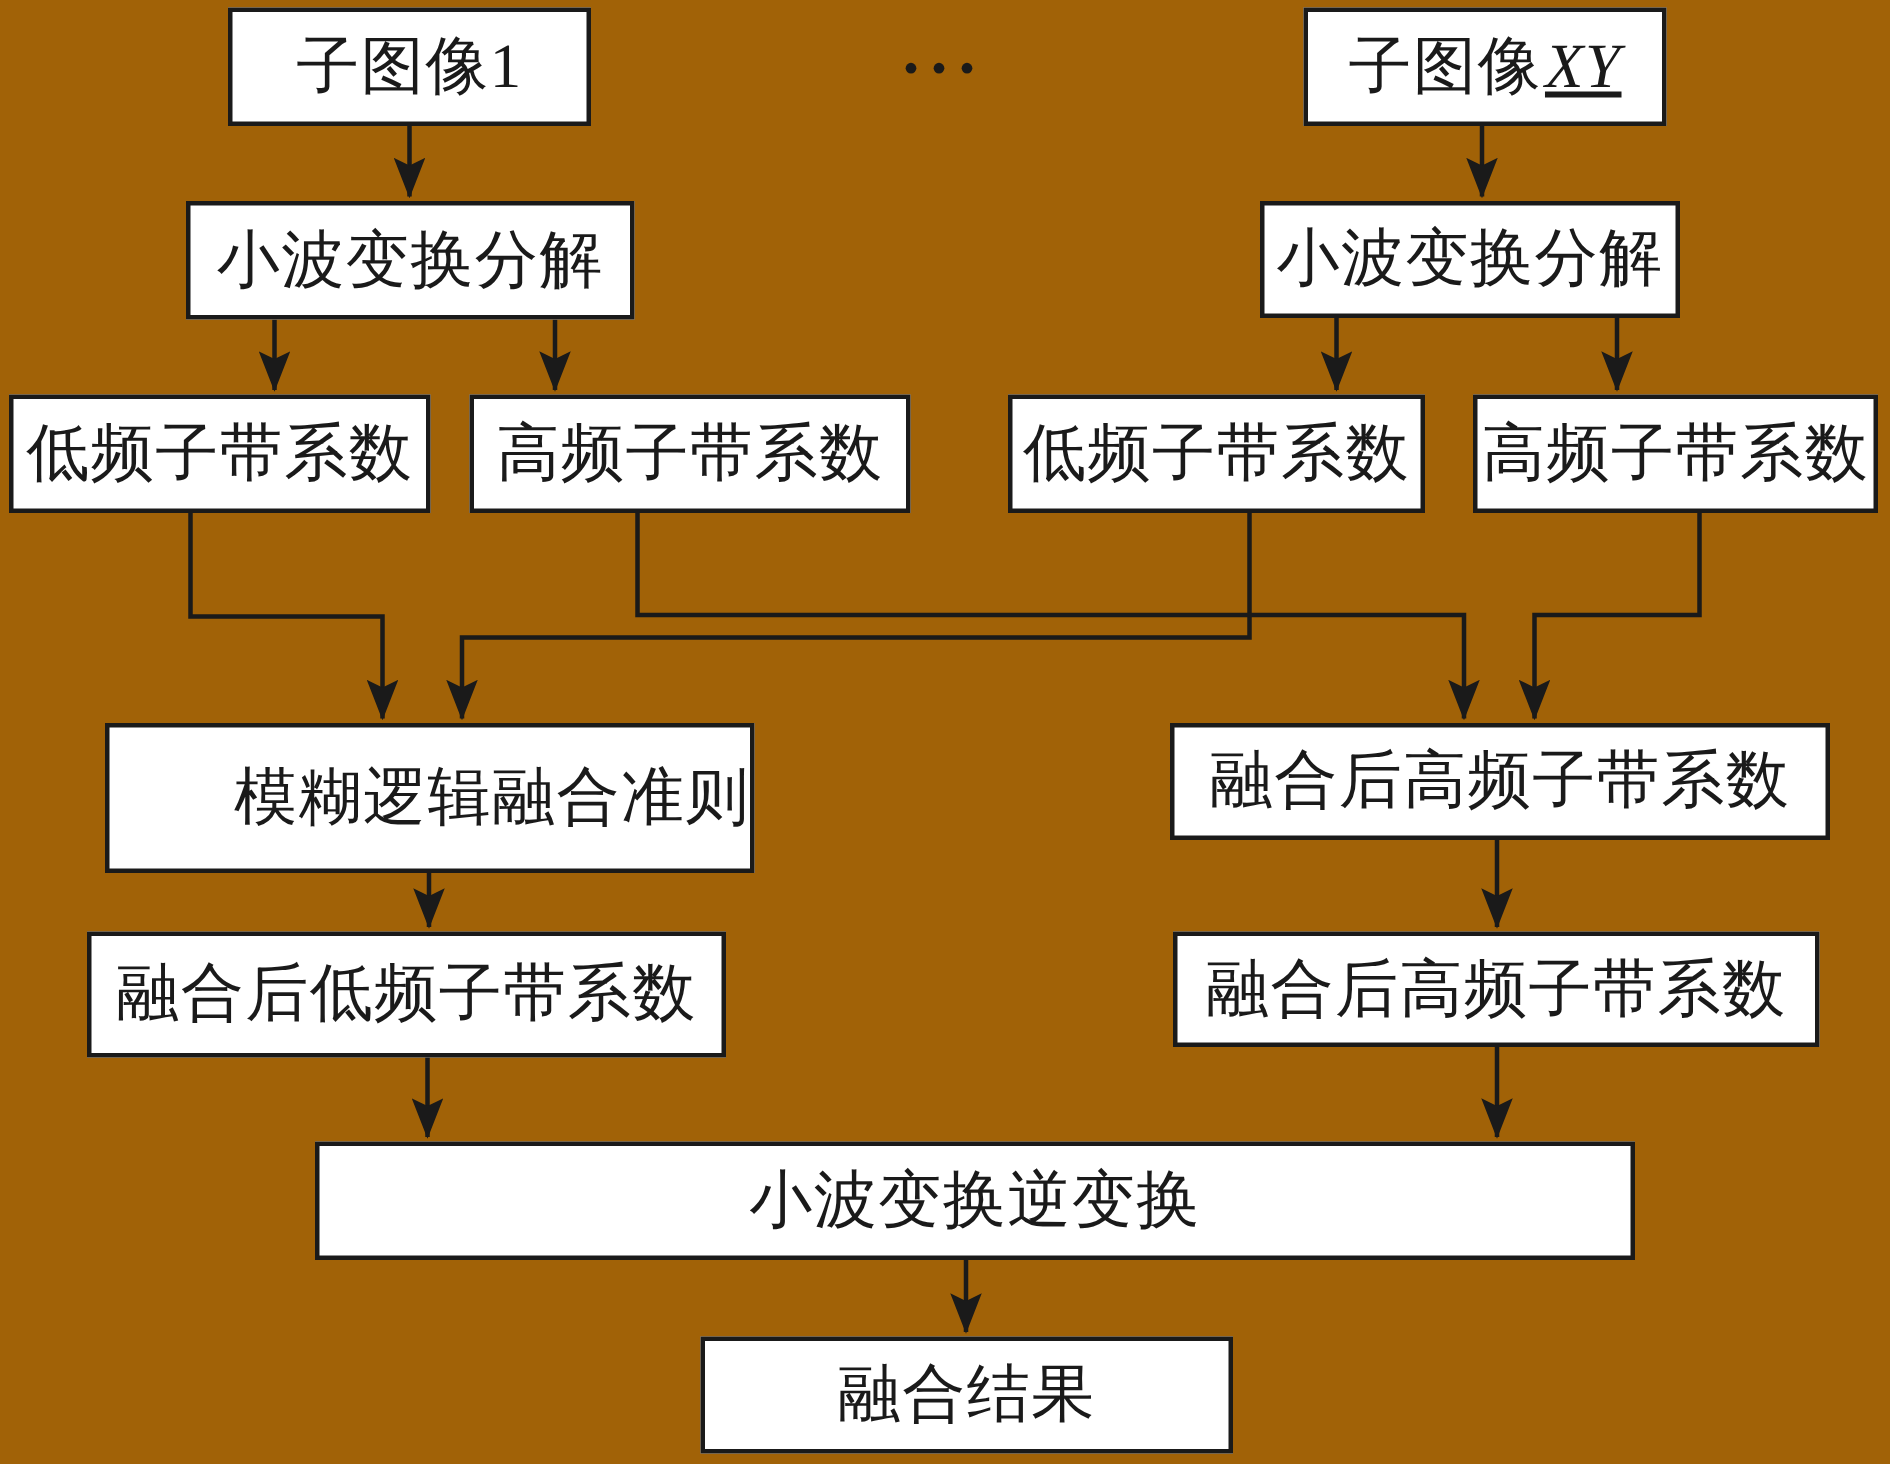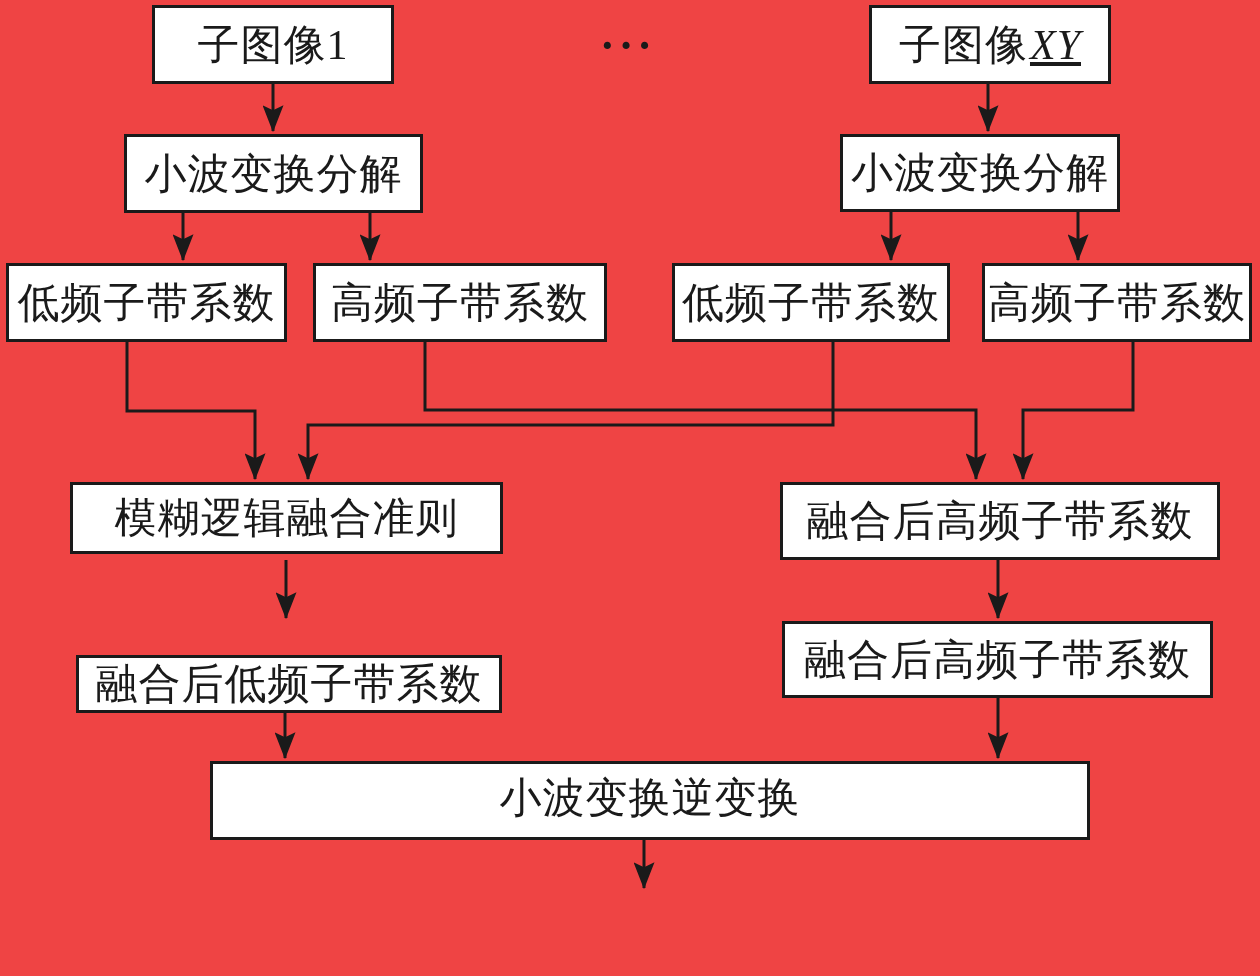--- a/index.html
+++ b/index.html
@@ -1,19 +1,19 @@
 <!DOCTYPE html>
 <html><head>
 <meta charset="utf-8">
 <style>
   html,body{margin:0;padding:0;background:#ffffff;}
   .stage{
     position:relative;
     width:1260px;height:976px;
-    background:#ef4444;
+    background:#a16207;
     font-family:"Liberation Serif","DejaVu Serif",serif;
     color:#1a1a1a;
     overflow:hidden;
   }
   .node{
     position:absolute;
     box-sizing:border-box;
     border:3px solid #1a1a1a;
     background:#ffffff;
     display:flex;
@@ -93,34 +93,37 @@
   </div>
 
   <div class="node" style="left:672px;top:263px;width:278px;height:79px;">
     <span>低频子带系数</span>
   </div>
 
   <div class="node" style="left:982px;top:263px;width:270px;height:79px;">
     <span>高频子带系数</span>
   </div>
 
-  <div class="node" style="left:70px;top:482px;width:433px;height:72px;">
+  <div class="node" style="left:70px;top:482px;width:433px;height:100px;justify-content:flex-end;">
     <span>模糊逻辑融合准则</span>
   </div>
 
   <div class="node" style="left:780px;top:482px;width:440px;height:78px;">
     <span>融合后高频子带系数</span>
   </div>
 
-  <div class="node" style="left:76px;top:621px;width:426px;height:58px;margin-top:34px;">
+  <div class="node" style="left:58px;top:621px;width:426px;height:84px;">
     <span>融合后低频子带系数</span>
   </div>
 
   <div class="node" style="left:782px;top:621px;width:431px;height:77px;justify-content:center;">
     <span>融合后高频子带系数</span>
   </div>
 
-  <div class="node" style="left:210px;top:761px;width:880px;height:79px;font-family:Liberation Mono, monospace;">
+  <div class="node" style="left:210px;top:761px;width:880px;height:79px;">
     <span>小波变换逆变换</span>
   </div>
 
+  <div class="node" style="left:467px;top:891px;width:355px;height:78px;">
+    <span>融合结果</span>
+  </div>
 
 </div>
 
 </body></html>

